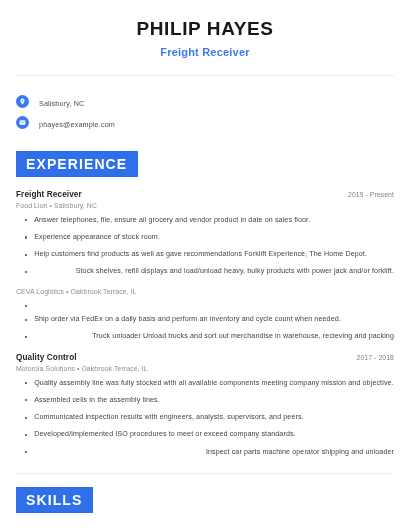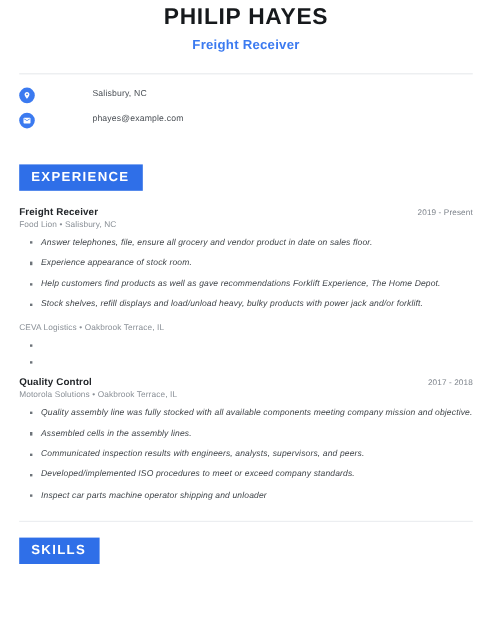--- a/index.html
+++ b/index.html
@@ -6,61 +6,61 @@
   html, body {
     width: 410px; height: 530px;
     background: #ffffff;
     font-family: "Liberation Sans", sans-serif;
     color: #2f3437;
     overflow: hidden;
   }
   .page { width: 410px; height: 530px; padding: 0 16px; position: relative; }
 
   
-  .header { padding-top: 4px; text-align: center; }
+  .header { padding-top: 18px; text-align: center; }
   .name {
     font-size: 19px; font-weight: bold; letter-spacing: 0.6px;
     color: #16191c; line-height: 1.2;
   }
   .job-title {
     font-size: 11px; font-weight: bold; color: #3b7af0;
     margin-top: 5px; letter-spacing: 0.2px;
   }
   .divider { height: 1px; background: #e9ebee; margin-top: 17px; }
 
   
   .contact { padding-top: 11px; }
-  .contact-row { display: flex; align-items: flex-start; height: 21px; gap: 38px; }
+  .contact-row { display: flex; align-items: flex-end; height: 21px; }
   .c-icon {
     width: 13px; height: 13px; border-radius: 50%;
     background: #3b7af0; display: flex; align-items: center;
     justify-content: center; flex: 0 0 13px; margin-right: 10px;
   }
   .c-icon svg { display: block; }
   .c-text { font-size: 7.2px; color: #4a4f55; letter-spacing: 0.15px; }
 
   
   .sec-head {
     display: inline-block; background: #2f6fe8; color: #ffffff;
-    font-size: 11px; font-weight: bold; letter-spacing: 1.1px;
+    font-size: 14px; font-weight: bold; letter-spacing: 1.1px;
     padding: 5px 11px 5px 10px;
   }
   .sec-wrap-exp { margin-top: 22px; }
   .sec-wrap-skills { margin-top: 13px; }
 
   
   .jobs { margin-top: 13px; }
   .job + .job { margin-top: 11px; }
   .job-head { display: flex; justify-content: space-between; align-items: baseline; }
   .role { font-size: 8.2px; font-weight: bold; color: #22262a; letter-spacing: 0.1px; }
   .dates { font-size: 6.8px; color: #7b8189; letter-spacing: 0.1px; }
   .company { font-size: 6.9px; color: #898f96; margin-top: 3px; letter-spacing: 0.1px; }
   .bullets { margin-top: 7px; }
-  .bullet { display: flex; align-items: flex-start; margin-bottom: 8px; font-style: italic; }
-  .bullet:last-child { margin-bottom: 0; }
+  .bullet { display: flex; align-items: flex-start; margin-bottom: 8px; }
+  .bullet:last-child { margin-bottom: 0; justify-content: space-between; }
   .sq {
     width: 2.2px; height: 2.2px; background: #6d7379;
     margin: 3.4px 7px 0 9px; flex: 0 0 2.2px;
   }
   .btext { font-size: 7.1px; color: #3f4449; line-height: 1.3; letter-spacing: 0.12px; }
 
   .divider-bottom { height: 1px; background: #eceef1; margin-top: 16px; }
 </style>
 </head>
 <body>
@@ -128,20 +128,25 @@
       </div>
 
       <div class="job">
         <div class="company">CEVA Logistics  •  Oakbrook Terrace, IL</div>
         <div class="bullets">
           <div class="bullet">
             <span class="sq"></span>
           </div>
           <div class="bullet">
             <span class="sq"></span>
+            <span class="btext">Ship order via FedEx on a daily basis and perform an inventory and cycle count when needed.</span>
+          </div>
+          <div class="bullet">
+            <span class="sq"></span>
+            <span class="btext">Truck unloader Unload trucks and sort out merchandise in warehouse, recieving and packing</span>
           </div>
         </div>
       </div>
 
       <div class="job">
         <div class="job-head">
           <span class="role">Quality Control</span>
           <span class="dates">2017 - 2018</span>
         </div>
         <div class="company">Motorola Solutions  •  Oakbrook Terrace, IL</div>

